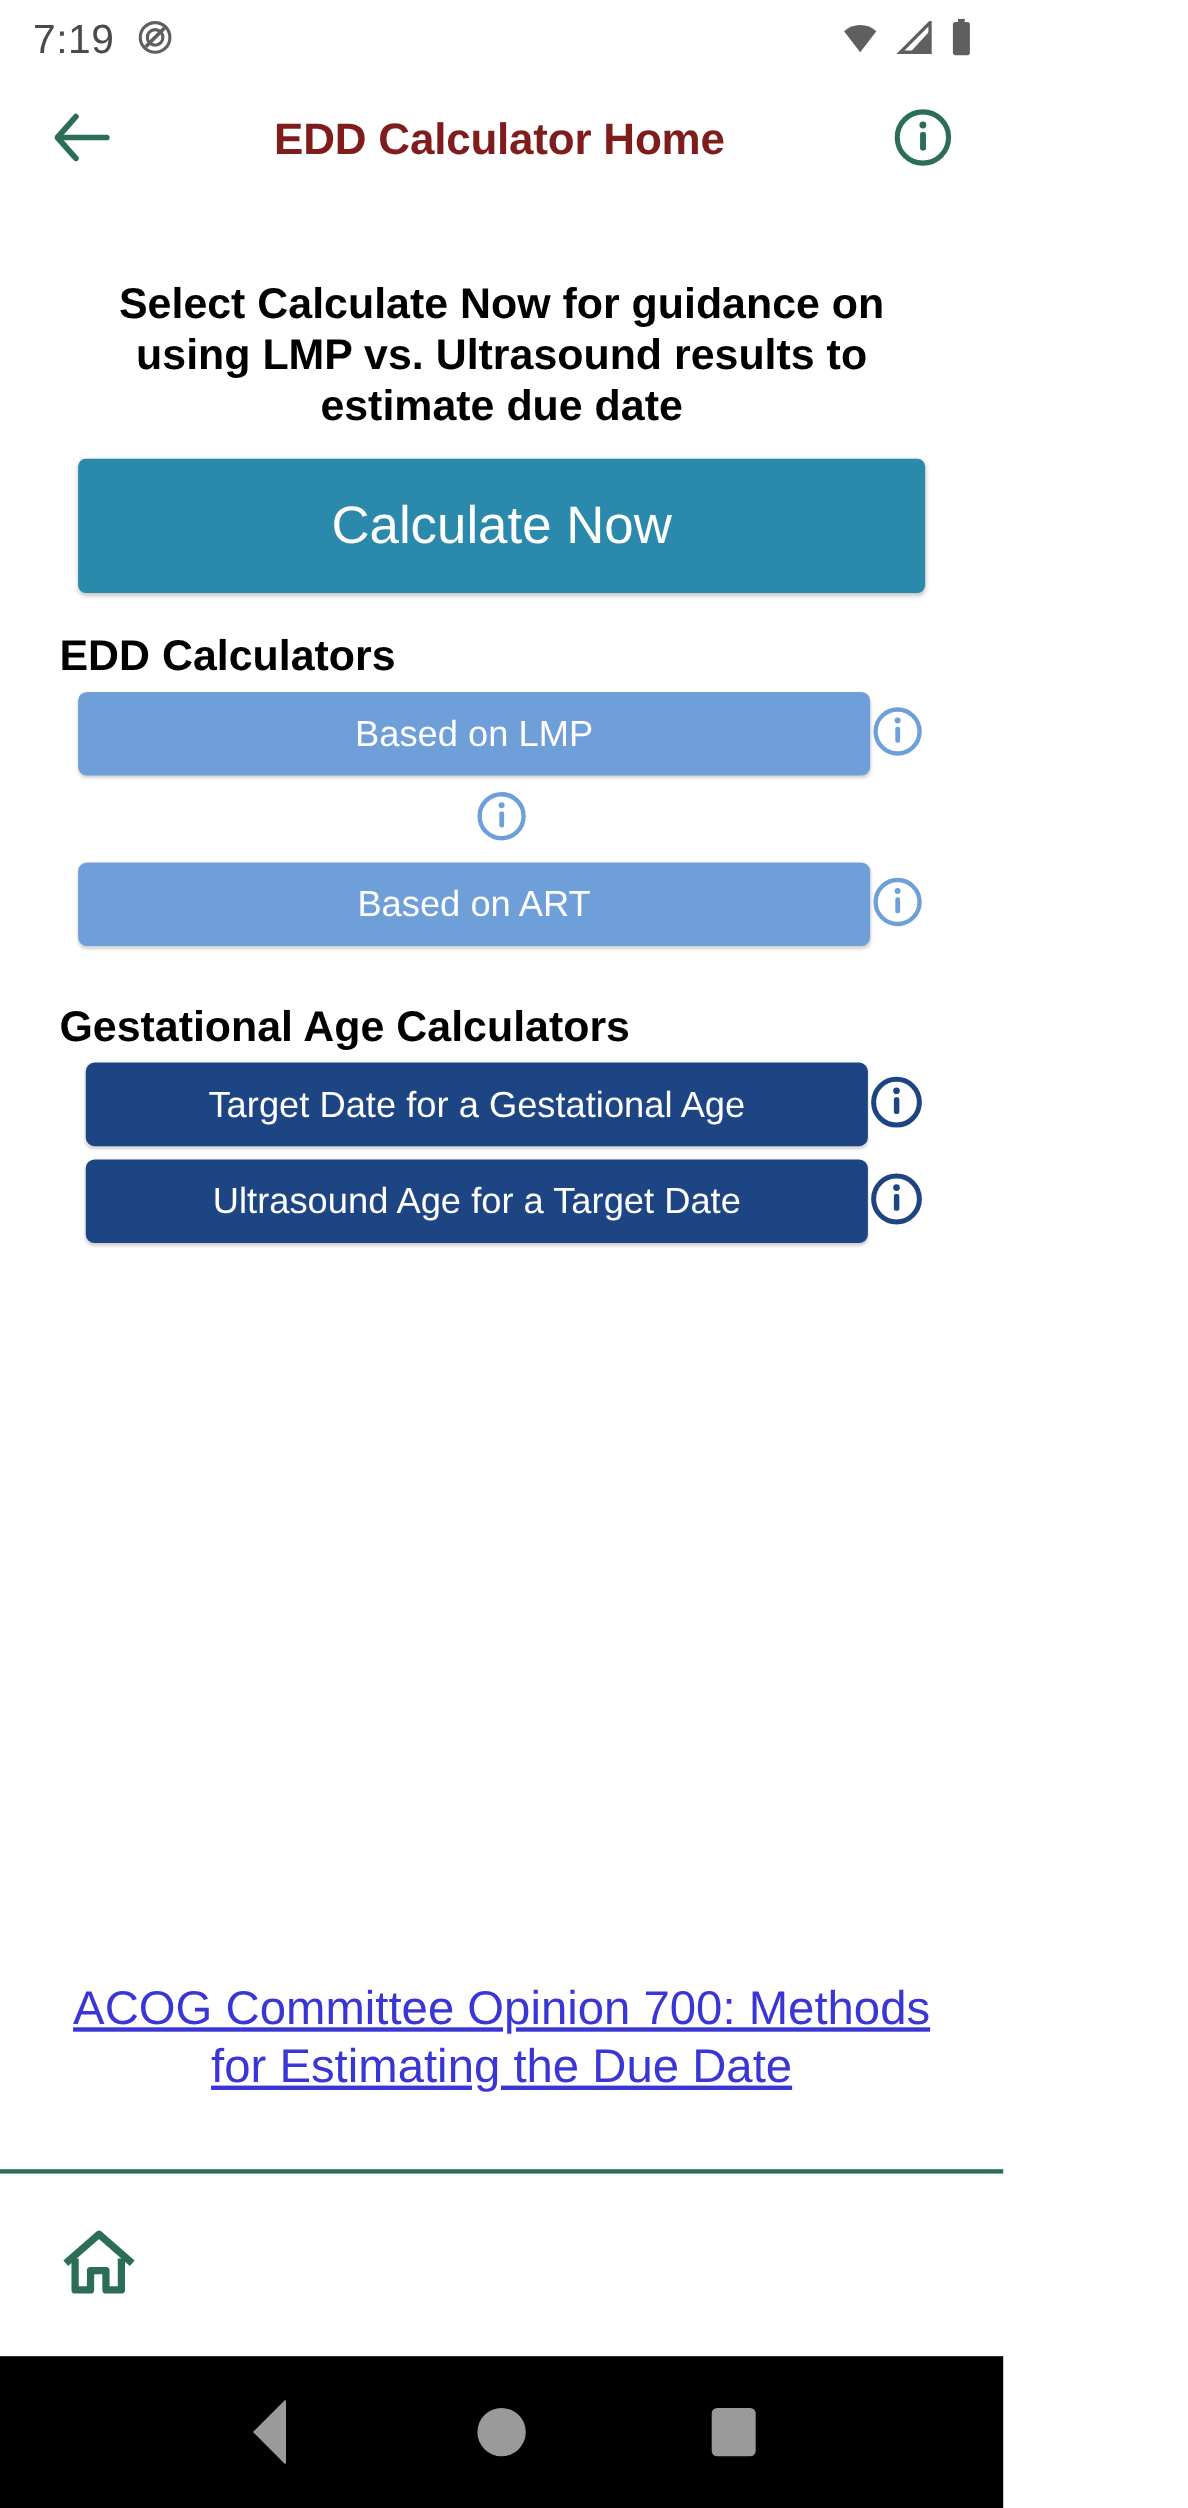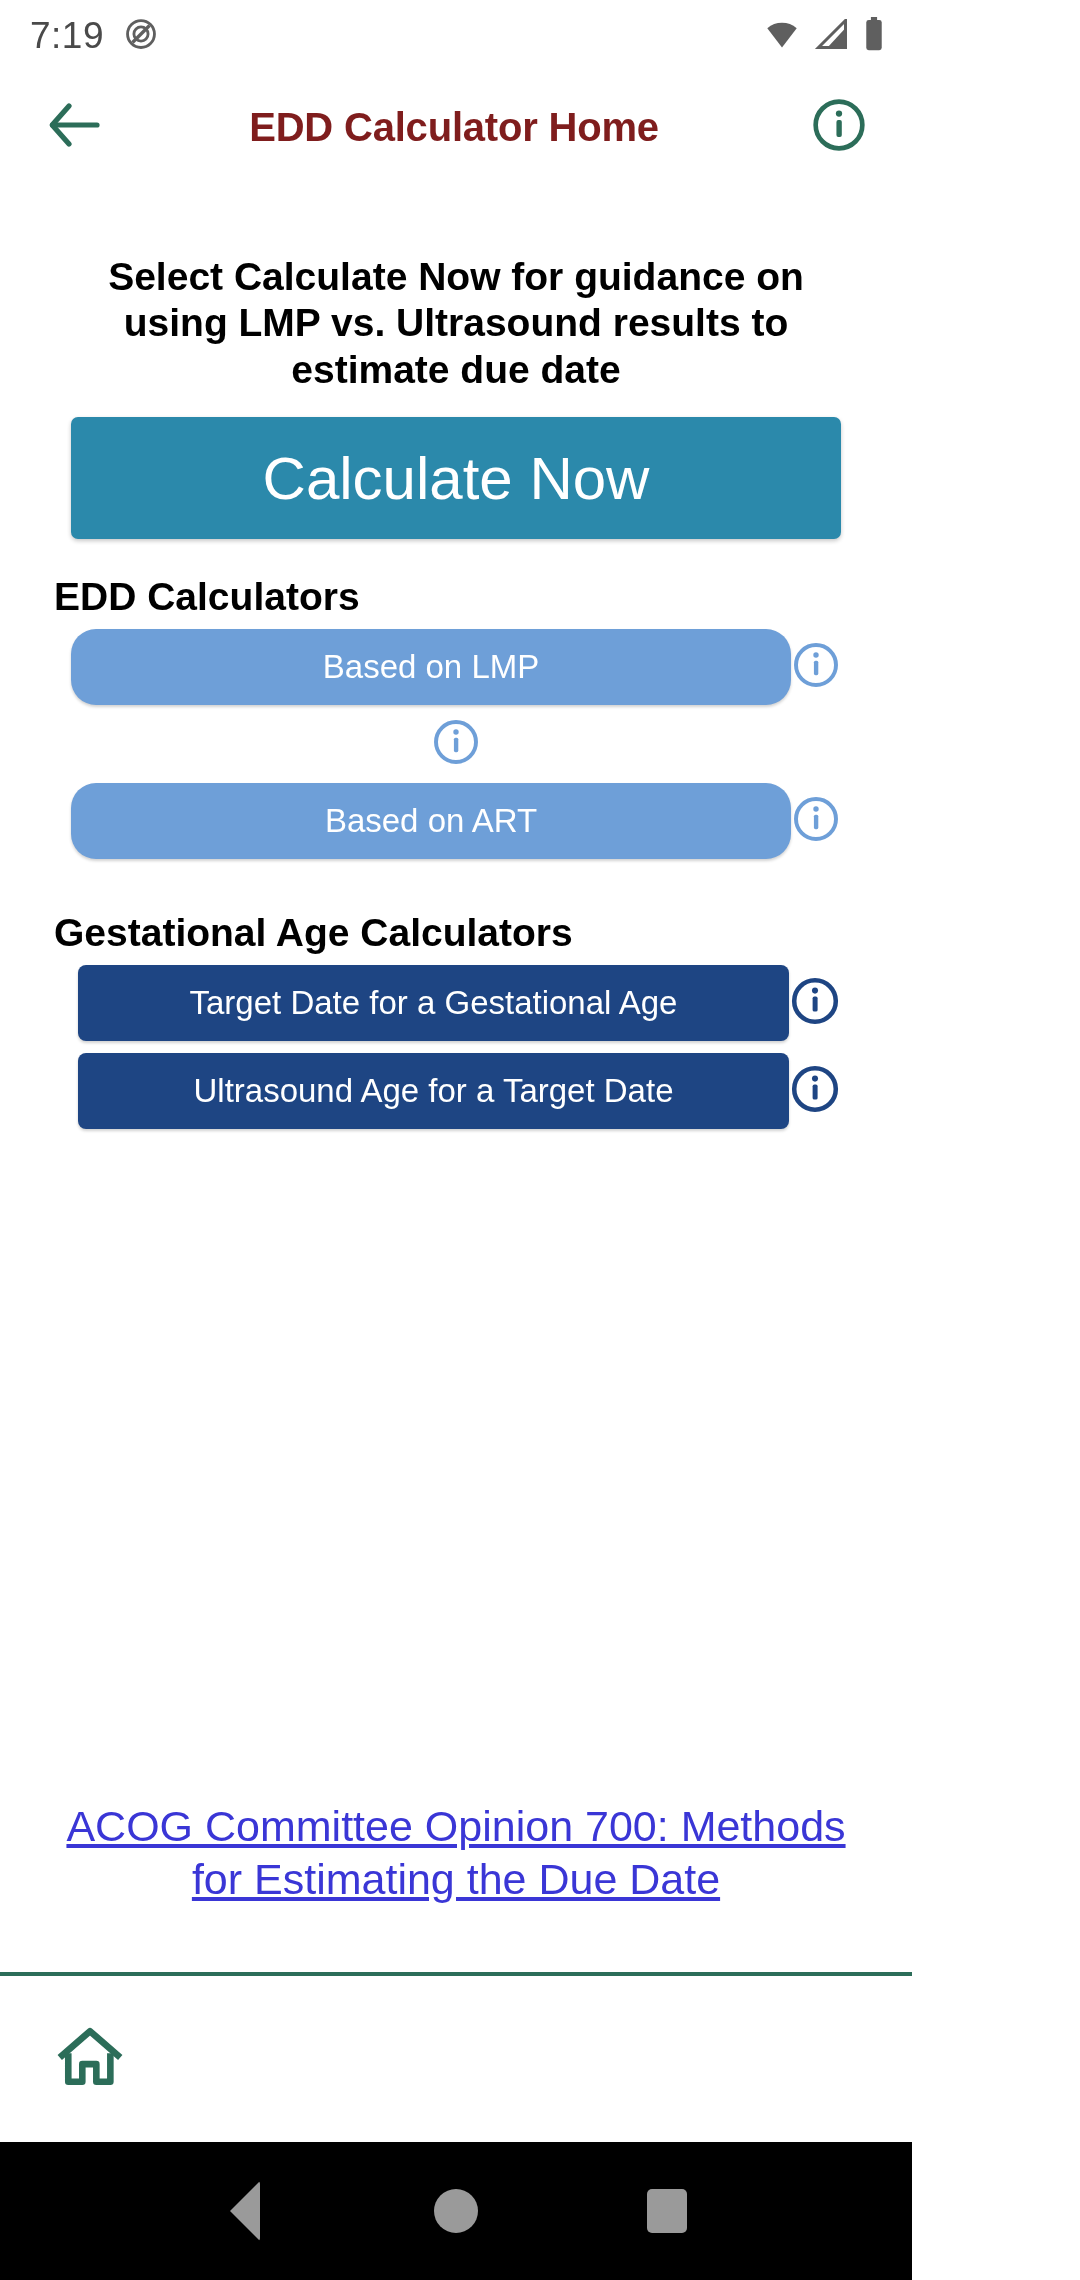--- a/index.html
+++ b/index.html
@@ -88,21 +88,21 @@
 
   .calc-now-btn {
     margin-top: 24px;
     width: 100%;
     height: 122px;
     background: #2b89ab;
     border: none;
     border-radius: 7px;
     color: #ffffff;
     font-family: "Liberation Sans", sans-serif;
-    font-size: 60px;
+    font-size: 48px;
     display: flex;
     align-items: center;
     justify-content: center;
     box-shadow: 0 2px 4px rgba(0,0,0,0.22);
   }
 
   .section-head {
     font-size: 39px;
     font-weight: bold;
     color: #000000;
@@ -125,21 +125,20 @@
     font-family: "Liberation Sans", sans-serif;
     font-size: 33px;
     display: flex;
     align-items: center;
     justify-content: center;
     box-shadow: 0 2px 3px rgba(0,0,0,0.18);
   }
   .edd-row .pill {
     width: 827px;
     background: #6e9fd8;
-    border-radius: 25px;
   }
   .ga-row .pill {
     width: 832px;
     background: #1e4583;
     margin-left: 7px;
   }
   .info-slot {
     flex: 1 1 auto;
     display: flex;
     align-items: center;

